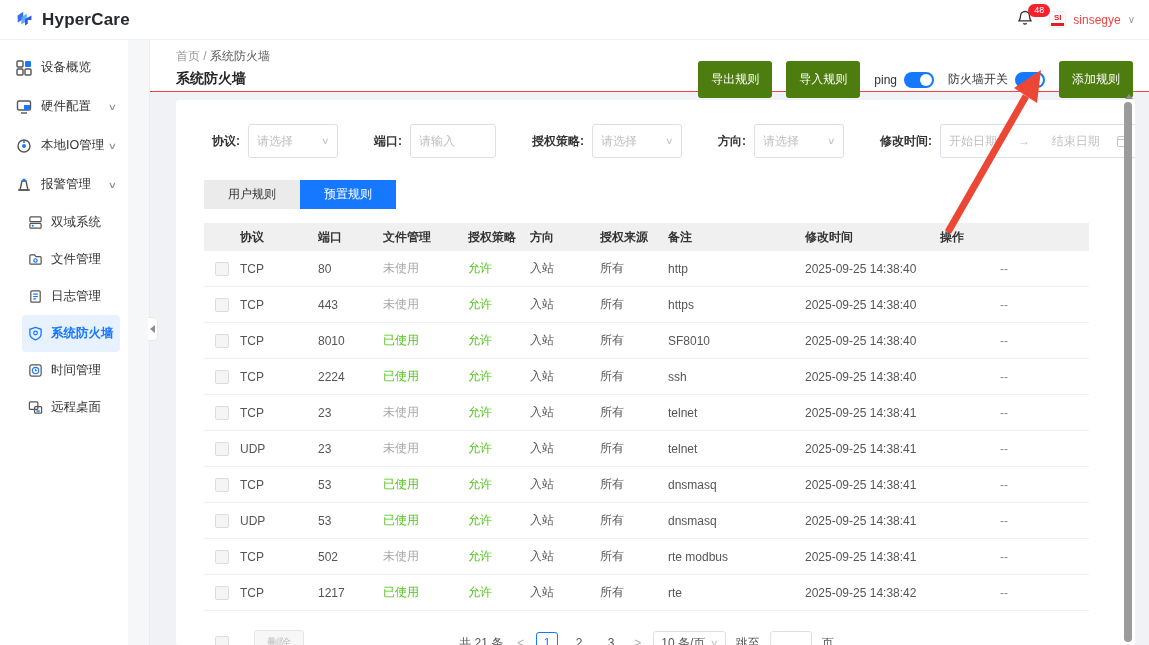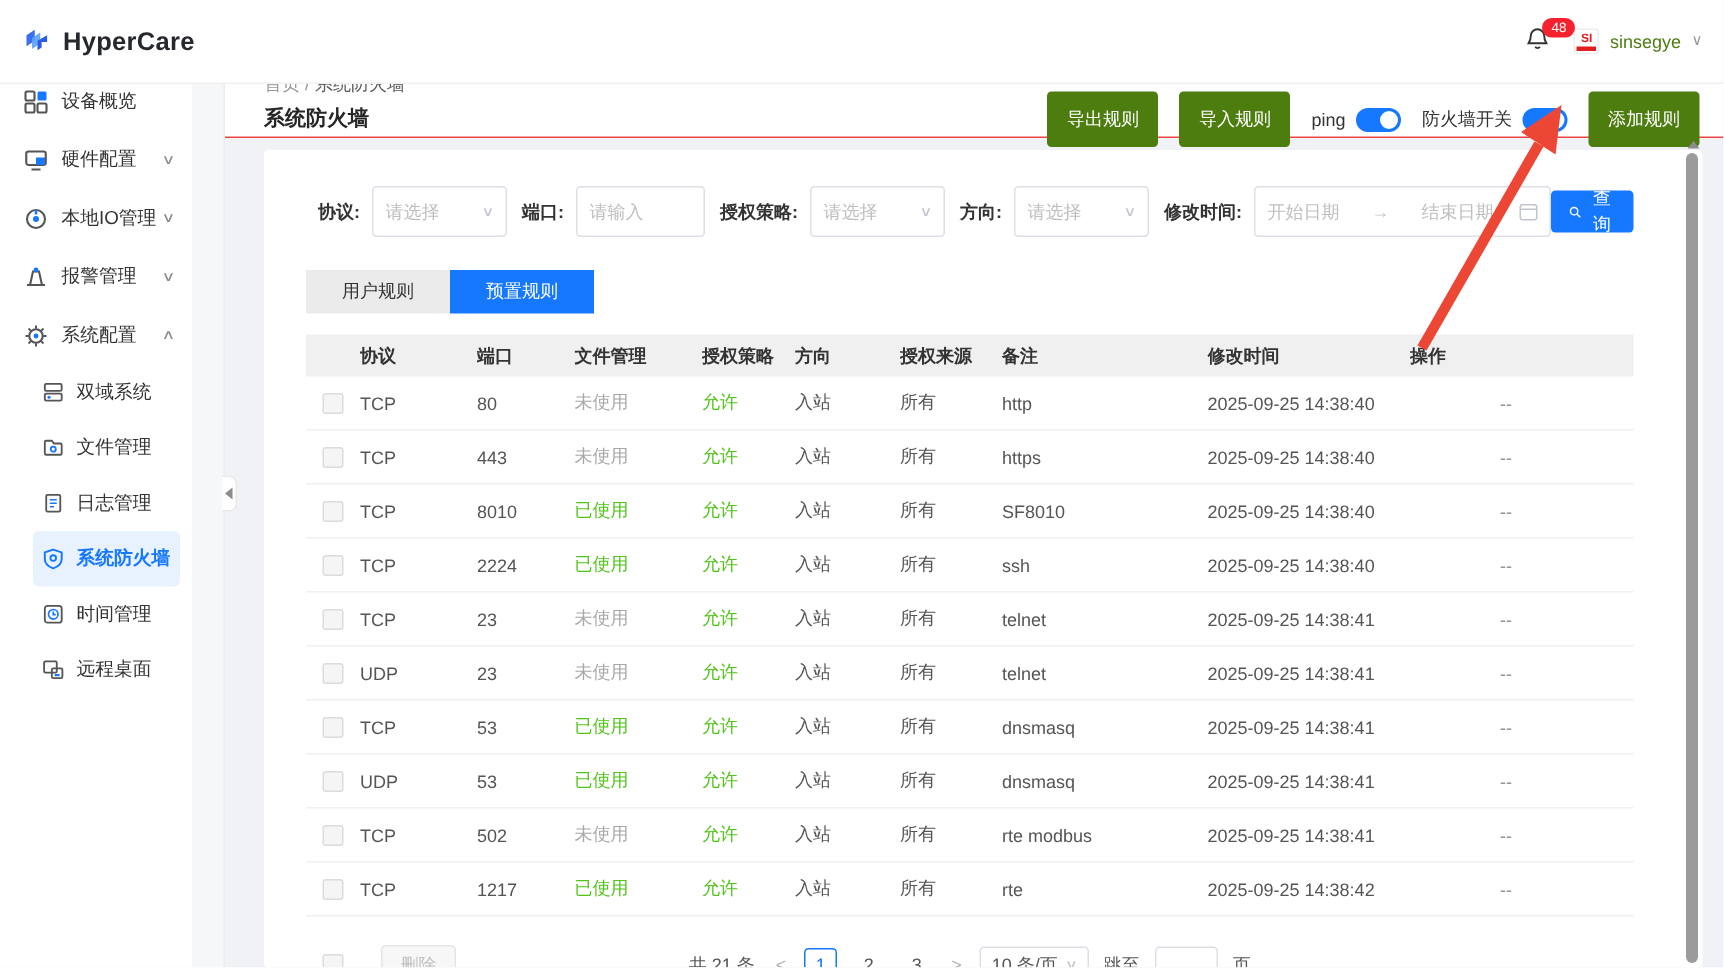--- a/index.html
+++ b/index.html
@@ -1,29 +1,29 @@
 <!DOCTYPE html>
 <html><head>
 <meta charset="utf-8">
 <style>
   * { margin:0; padding:0; box-sizing:border-box; }
   html,body { width:1149px; height:645px; }
   body { font-family:"Liberation Sans","DejaVu Sans",sans-serif; font-size:12px; color:#333; background:#fff; }
   .app { position:relative; width:1149px; height:645px; overflow:hidden; background:#f0f2f5; }
 
   
-  .topbar { position:absolute; top:0; left:0; right:0; height:56px; background:#fff; border-bottom:1px solid #f0f0f0; display:flex; align-items:center; justify-content:space-between; padding:0 14px; z-index:5; }
+  .topbar { position:absolute; top:0; left:0; right:0; height:40px; background:#fff; border-bottom:1px solid #f0f0f0; display:flex; align-items:center; justify-content:space-between; padding:0 14px; z-index:5; }
   .logo { display:flex; align-items:center; gap:6px; }
   .logo-text { font-size:17px; font-weight:700; color:#25282d; letter-spacing:.2px; }
   .topbar-right { display:flex; align-items:center; gap:7px; }
   .bell-wrap { position:relative; width:26px; height:24px; }
   .badge { position:absolute; top:-4px; left:12px; min-width:22px; height:13px; background:#f5222d; color:#fff; font-size:9px; border-radius:8px; display:flex; align-items:center; justify-content:center; padding:0 4px; }
   .avatar { width:17px; height:17px; background:#fff; border:1px solid #eee; border-radius:2px; display:flex; flex-direction:column; align-items:center; justify-content:center; font-size:8px; font-weight:700; color:#e02020; line-height:1; }
   .avatar i { display:block; width:13px; height:3px; background:#e02020; margin-top:1px; }
-  .username { font-size:12px; color:#4d7c0f; }
+  .username { font-size:12px; color:#ef4444; }
   .chev { color:#999; font-size:10px; }
 
   
   .sidebar { position:absolute; top:40px; left:0; width:150px; bottom:0; background:#fff; display:flex; flex-direction:row; z-index:4; }
   .nav { padding-top:8px; }
   .nav-item { height:39px; display:flex; align-items:center; padding:0 12px 0 16px; cursor:pointer; color:#333; font-size:12.5px; }
   .nav-item .ic { width:16px; height:16px; margin-right:9px; flex:0 0 16px; }
   .nav-item .lbl { flex:1; }
   .nav-item .cv { color:#8c8c8c; font-size:9px; transform:scaleX(1.4); }
   .sub-item { height:37px; display:flex; align-items:center; margin:0 8px 0 22px; padding:0 6px; border-radius:4px; color:#333; font-size:12.5px; cursor:pointer; }
@@ -41,21 +41,21 @@
   .page-title { margin-top:5px; font-size:14px; font-weight:700; color:#262626; }
   .band-actions { position:absolute; right:16px; top:21px; display:flex; align-items:center; gap:14px; }
   .btn-primary { background:#4d7c0f; color:#fff; border:none; border-radius:3px; height:37px; padding:0 13px; font-size:12px; cursor:pointer; font-family:inherit; }
   .toggle-group { display:flex; align-items:center; gap:7px; font-size:12px; color:#333; }
   .switch { width:30px; height:16px; border-radius:9px; background:#1677ff; position:relative; cursor:pointer; }
   .switch .knob { position:absolute; right:2px; top:2px; width:12px; height:12px; background:#fff; border-radius:50%; }
 
   
   .card { position:absolute; left:26px; right:14px; top:60px; bottom:0; background:#fff; border-radius:3px; overflow:hidden; }
   .filters { display:flex; align-items:center; margin:24px 46px 0 36px; gap:0; }
-  .f-item { display:flex; align-items:center; margin-right:10px; }
+  .f-item { display:flex; align-items:center; margin-right:36px; }
   .f-label { font-weight:700; color:#333; margin-right:8px; white-space:nowrap; }
   .sel, .inp, .range { height:28px; border:1px solid #dcdfe6; border-radius:3px; background:#fff; display:flex; align-items:center; color:#bfbfbf; font-size:12px; padding:16px 8px; }
   .sel { width:90px; justify-content:space-between; cursor:pointer; }
   .sel::after { content:"∨"; color:#c0c4cc; font-size:9px; transform:scaleX(1.3); }
   .inp { width:86px; }
   input.inp { font-family:Liberation Serif, serif; color:#4d7c0f; }
   input.inp::placeholder { color:#bfbfbf; }
   .range { width:198px; justify-content:space-between; cursor:pointer; }
   .range .arrow { color:#c0c4cc; margin:0 4px; }
   .cal-icon { width:12px; height:11px; border:1px solid #c0c4cc; border-radius:2px; position:relative; }
@@ -162,29 +162,20 @@
       </div>
       <div class="nav-item">
         <svg class="ic" viewBox="0 0 16 16">
             <path d="M4 13 L6 4 h4 l2 9z" fill="none" stroke="#555" stroke-width="1.4"></path>
             <path d="M2 13h12" stroke="#555" stroke-width="1.4"></path>
             <circle cx="8" cy="3" r="1.6" fill="#1677ff"></circle>
           </svg>
         <span class="lbl">报警管理</span>
         <span class="cv">∨</span>
       </div>
-      <div class="nav-item">
-        <svg class="ic" viewBox="0 0 16 16">
-            <circle cx="8" cy="8" r="4.5" fill="none" stroke="#555" stroke-width="1.4"></circle>
-            <circle cx="8" cy="8" r="1.6" fill="#1677ff"></circle>
-            <path d="M8 1v2.2M8 12.8V15M1 8h2.2M12.8 8H15M3 3l1.6 1.6M11.4 11.4L13 13M13 3l-1.6 1.6M4.6 11.4L3 13" stroke="#555" stroke-width="1.3"></path>
-          </svg>
-        <span class="lbl">系统配置</span>
-        <span class="cv">∧</span>
-      </div>
 
       <div class="sub-item">
         <svg class="ic" viewBox="0 0 16 16">
             <rect x="2" y="2" width="12" height="5" rx="1" fill="none" stroke="#555" stroke-width="1.3"></rect>
             <rect x="2" y="9" width="12" height="5" rx="1" fill="none" stroke="#555" stroke-width="1.3"></rect>
             <circle cx="5" cy="11.5" r="1.1" fill="#1677ff"></circle>
           </svg>
         <span>双域系统</span>
       </div>
       <div class="sub-item">

